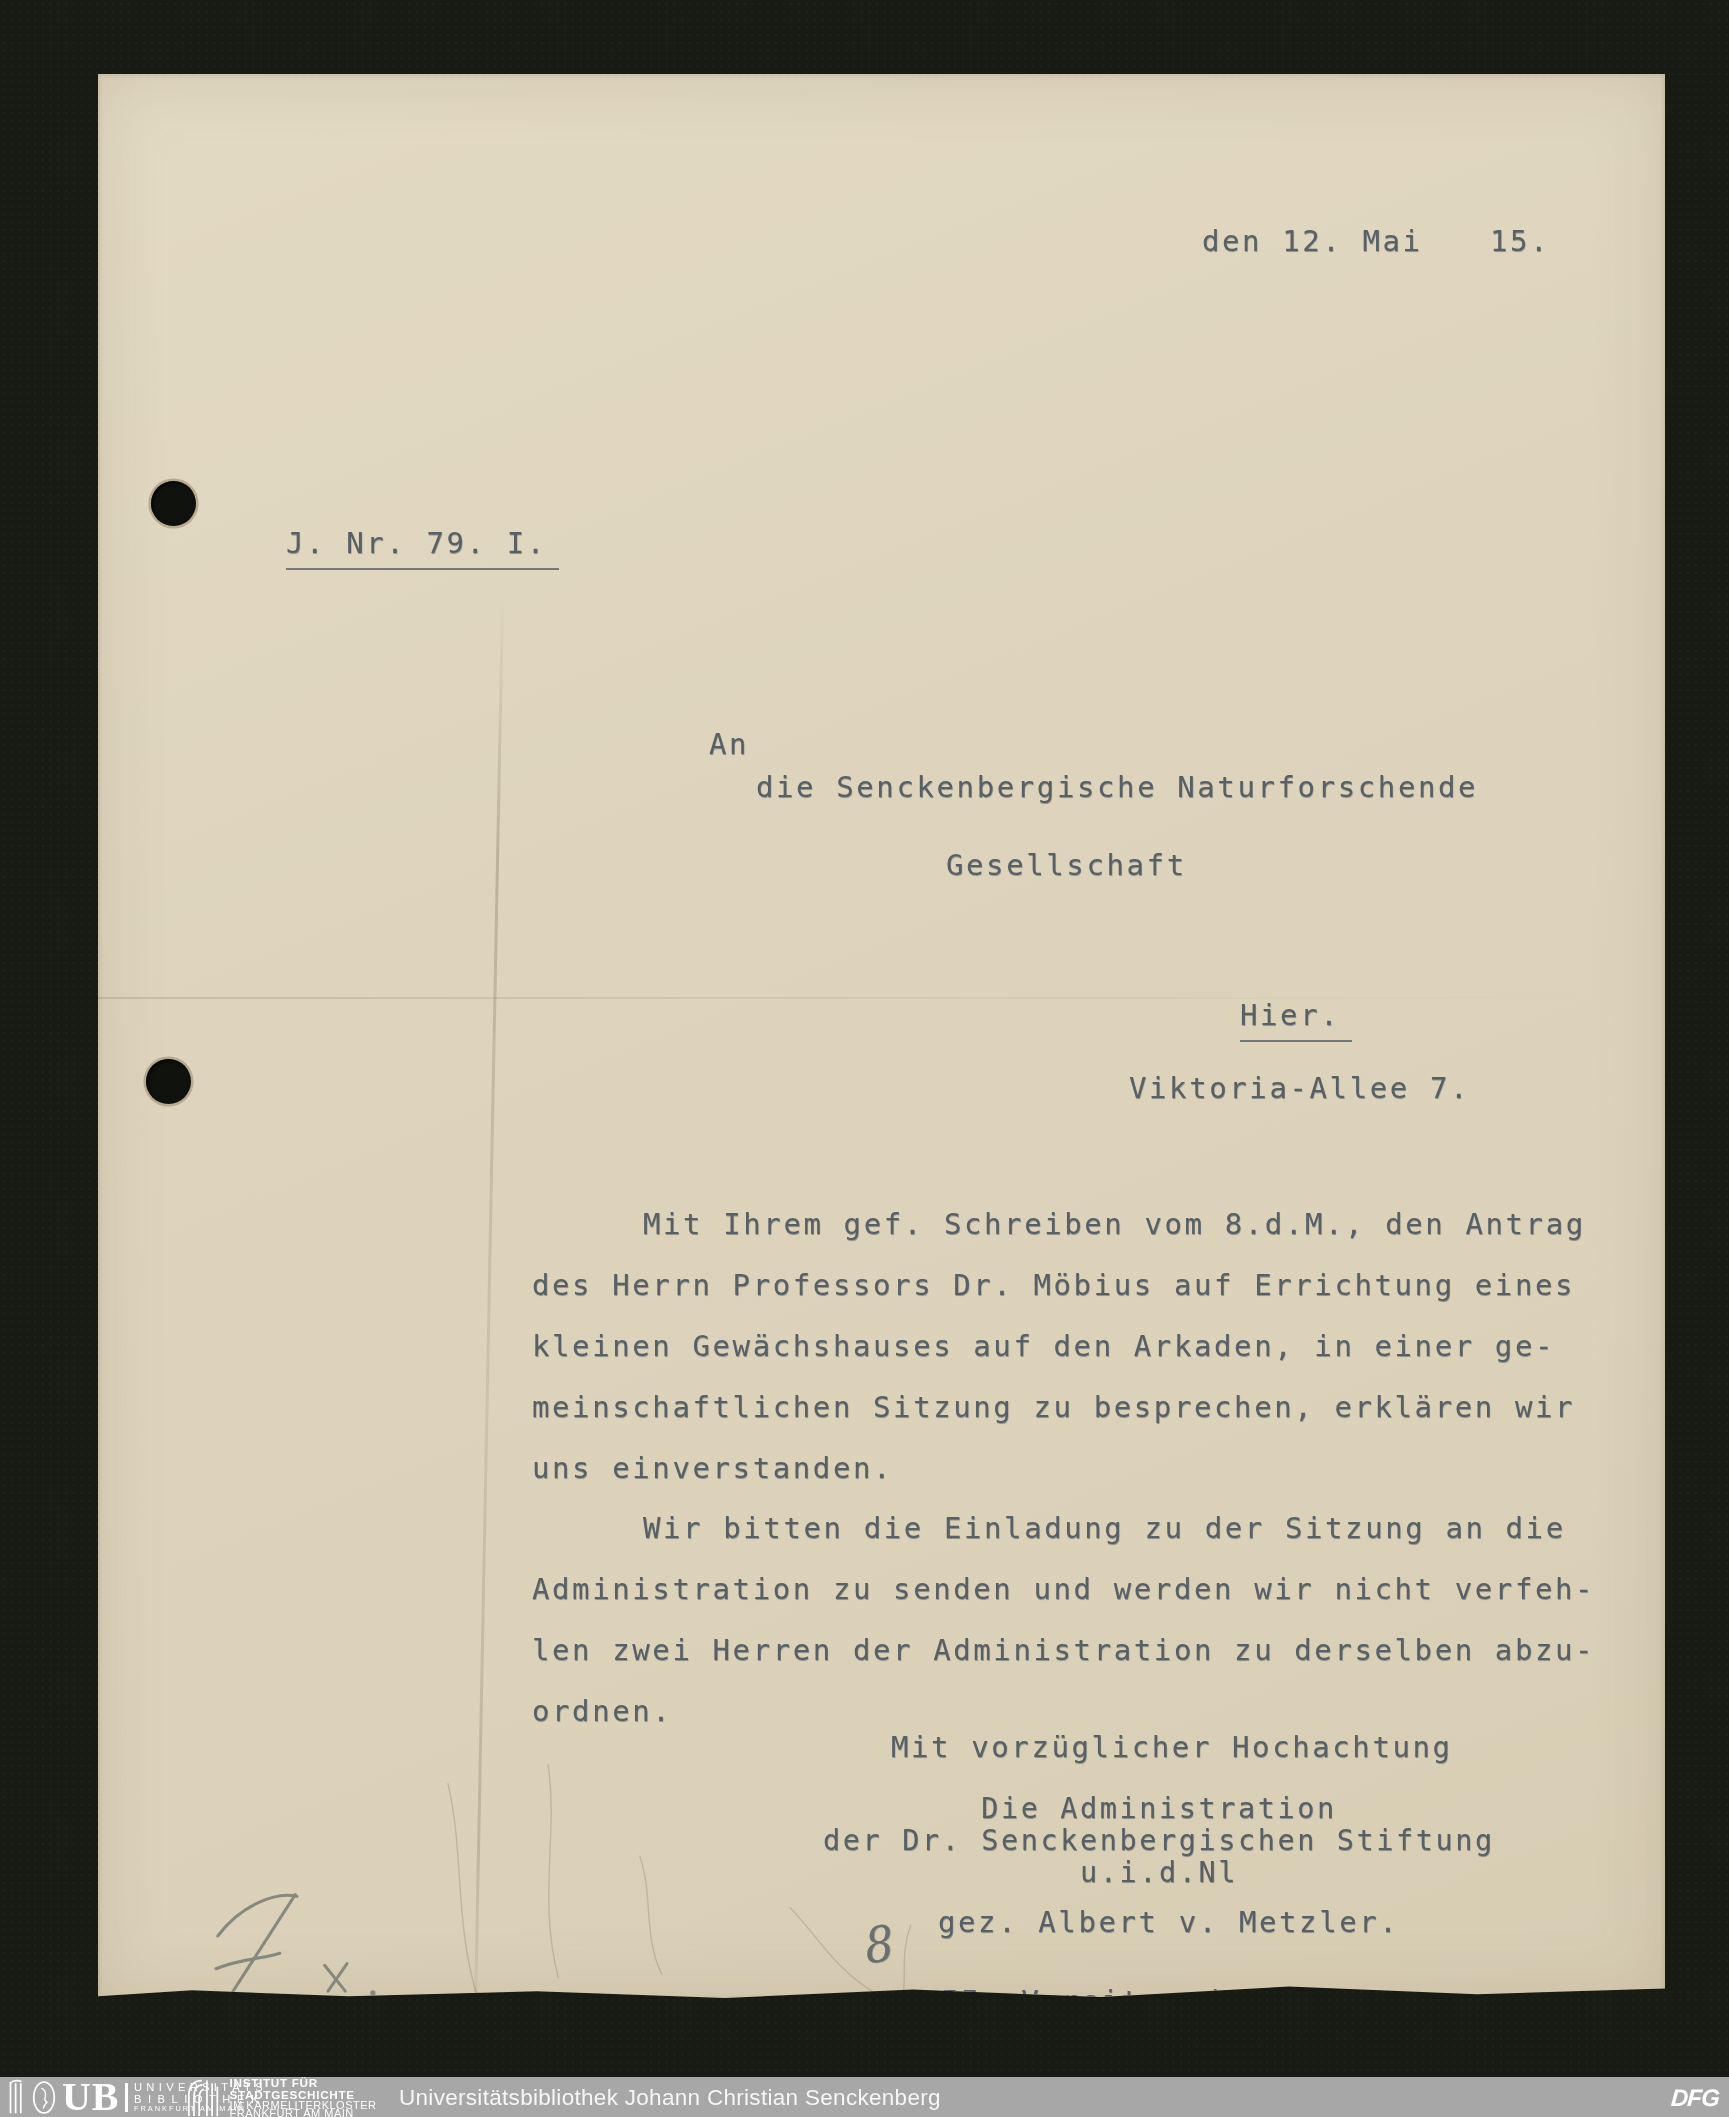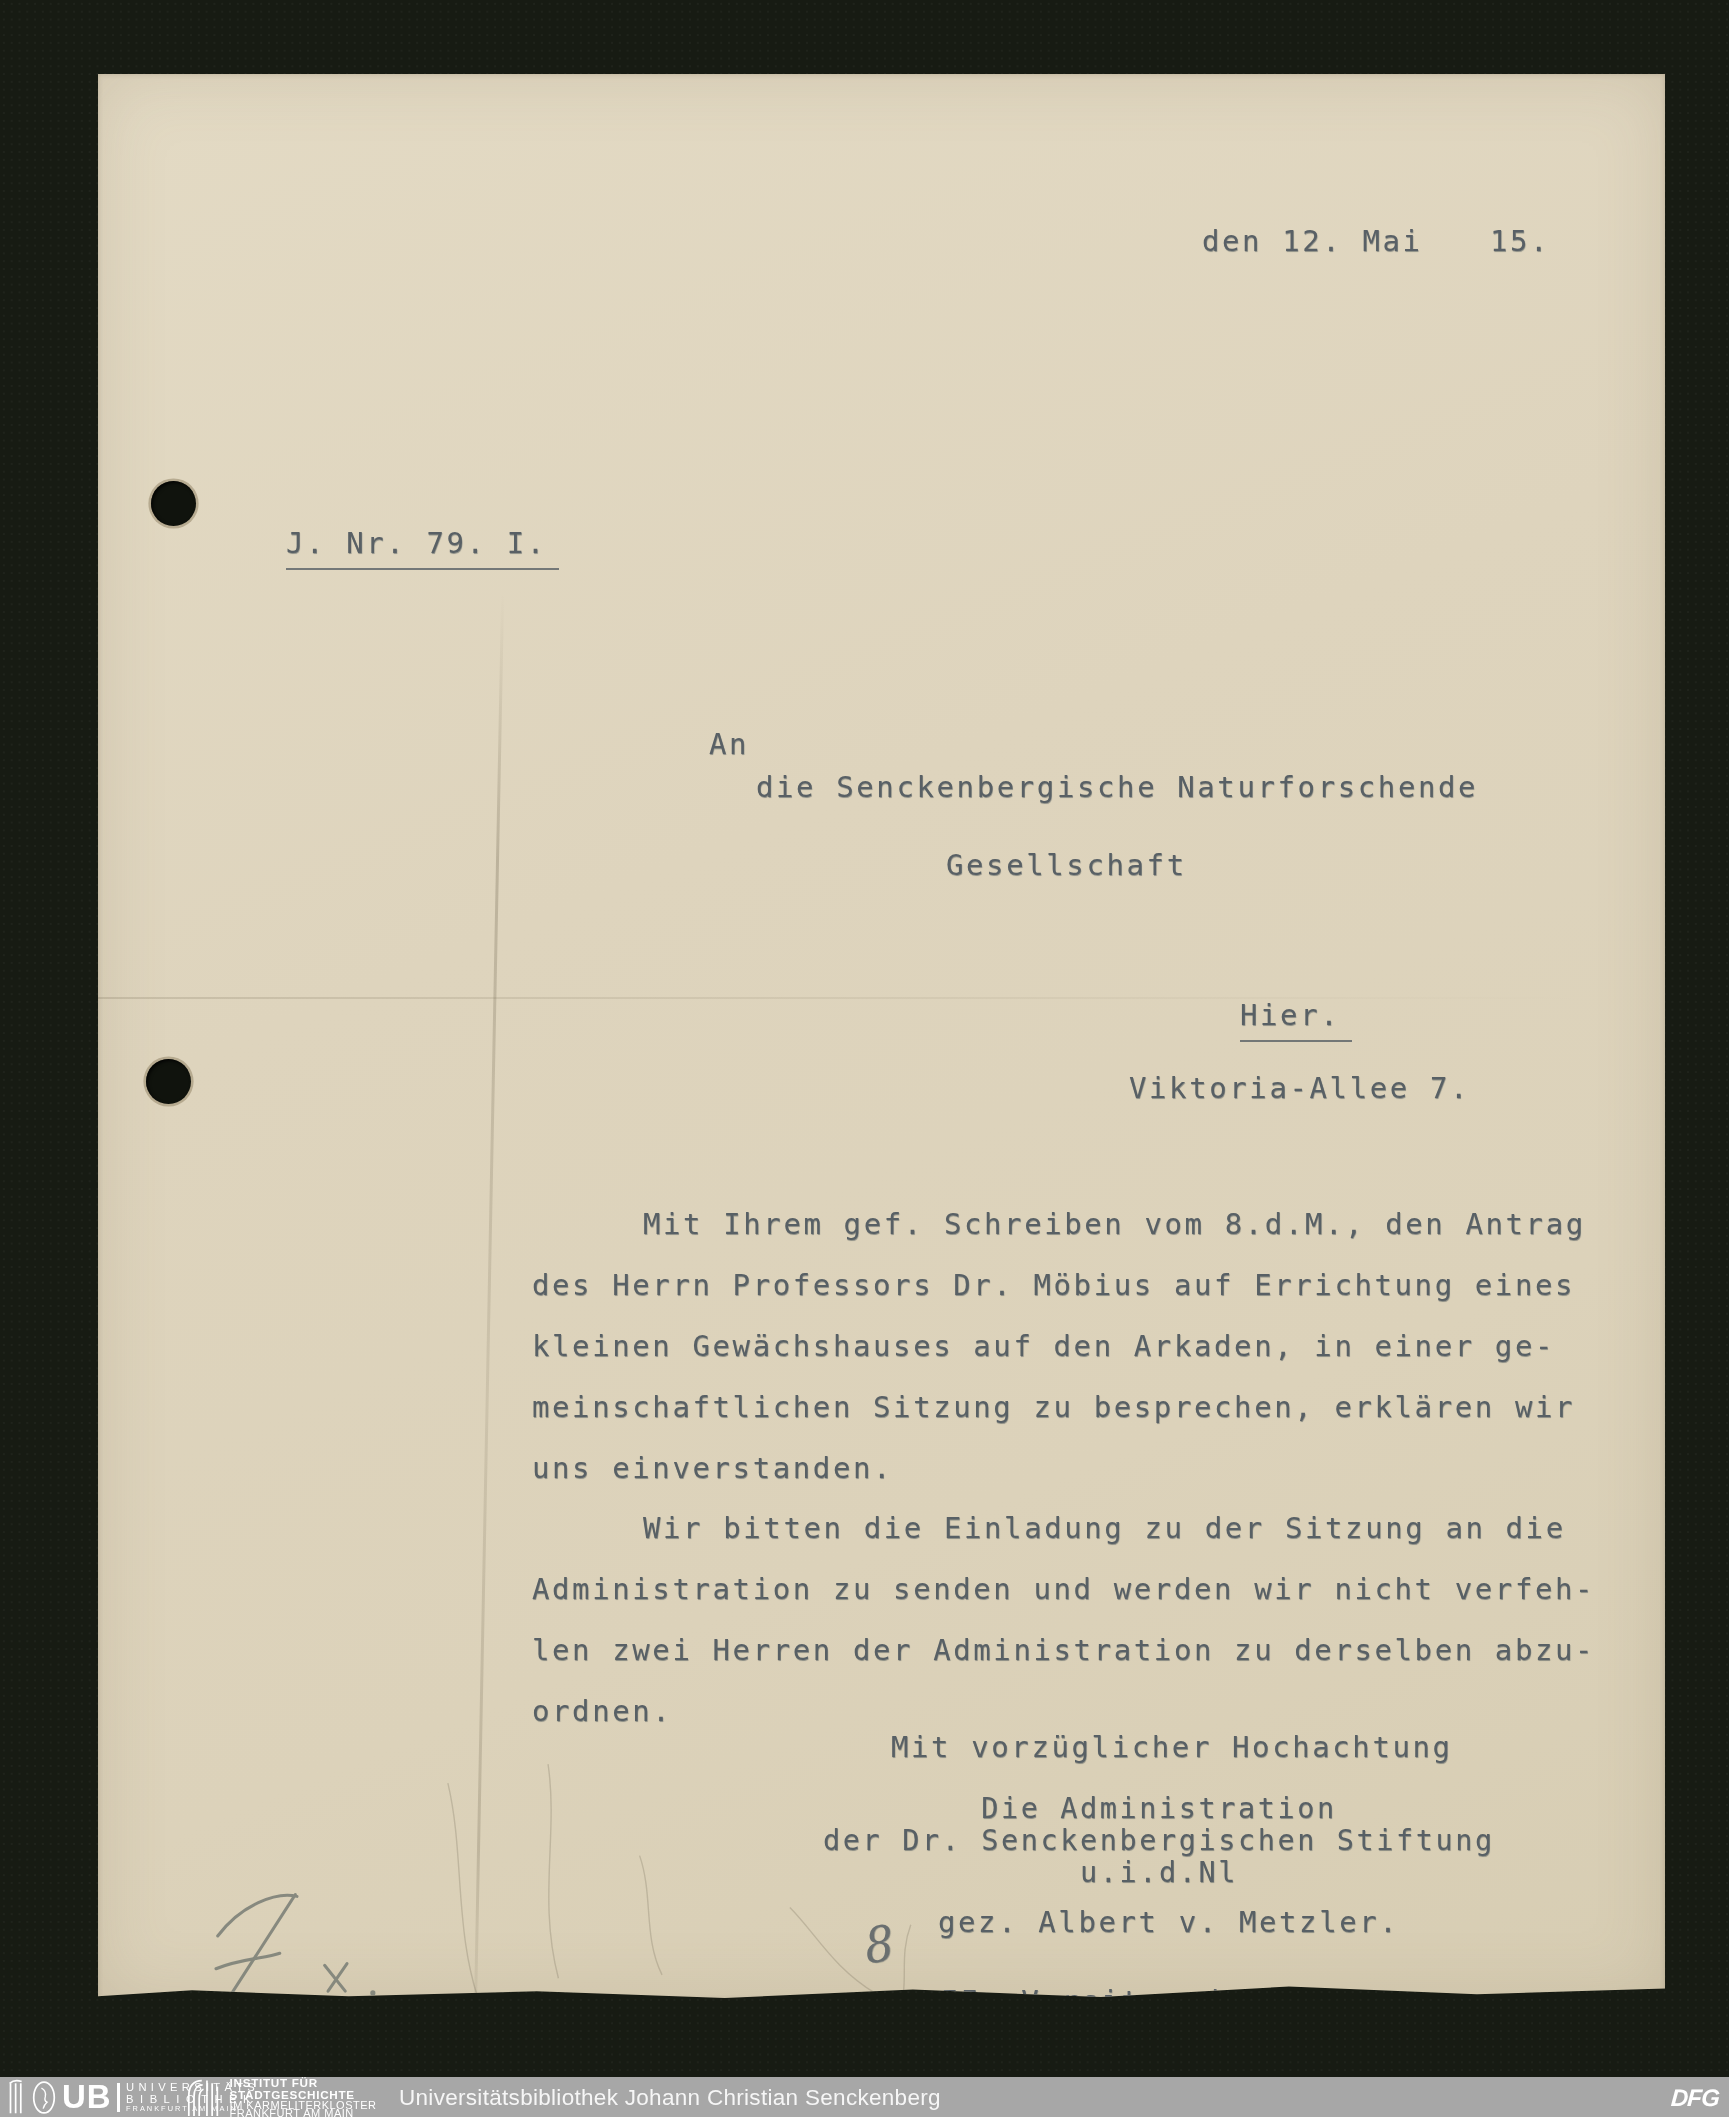--- a/index.html
+++ b/index.html
@@ -74,21 +74,21 @@
   .pencil-svg{position:absolute;left:95px;top:1812px;}
   .scratch-svg{position:absolute;left:329px;top:1678px;opacity:0.8;}
   
   .footer{
     position:absolute;left:0;bottom:0;width:1729px;height:41px;
     background:#a7a7a7;color:#ffffff;
   }
   .footer *{color:#ffffff;}
   .ub-group{position:absolute;left:7px;top:1.7px;display:flex;align-items:center;gap:6px;height:37px;}
   .ub-abbr{
-    font-family:Liberation Sans, sans-serif;font-weight:bold;font-size:33px;line-height:32px;
+    font-family:Liberation Serif, serif;font-weight:bold;font-size:40px;line-height:32px;
     letter-spacing:0.9px;
   }
   .ub-divider{width:2.6px;height:29px;background:#ffffff;}
   .logo-textblock{display:flex;flex-direction:column;justify-content:center;}
   .ub-l1{font-size:11.2px;letter-spacing:4.3px;line-height:12px;}
   .ub-l2{font-size:11.2px;letter-spacing:6.5px;line-height:12px;}
   .ub-l3{font-size:7.4px;letter-spacing:2px;line-height:8.6px;}
   .inst-group{position:absolute;left:186px;top:0.9px;display:flex;align-items:center;gap:8.6px;height:39px;}
   .inst-l1,.inst-l2{font-size:11.7px;font-weight:bold;letter-spacing:0.7px;line-height:11.7px;}
   .inst-l3,.inst-l4{font-size:11px;letter-spacing:0.5px;line-height:8.2px;}

